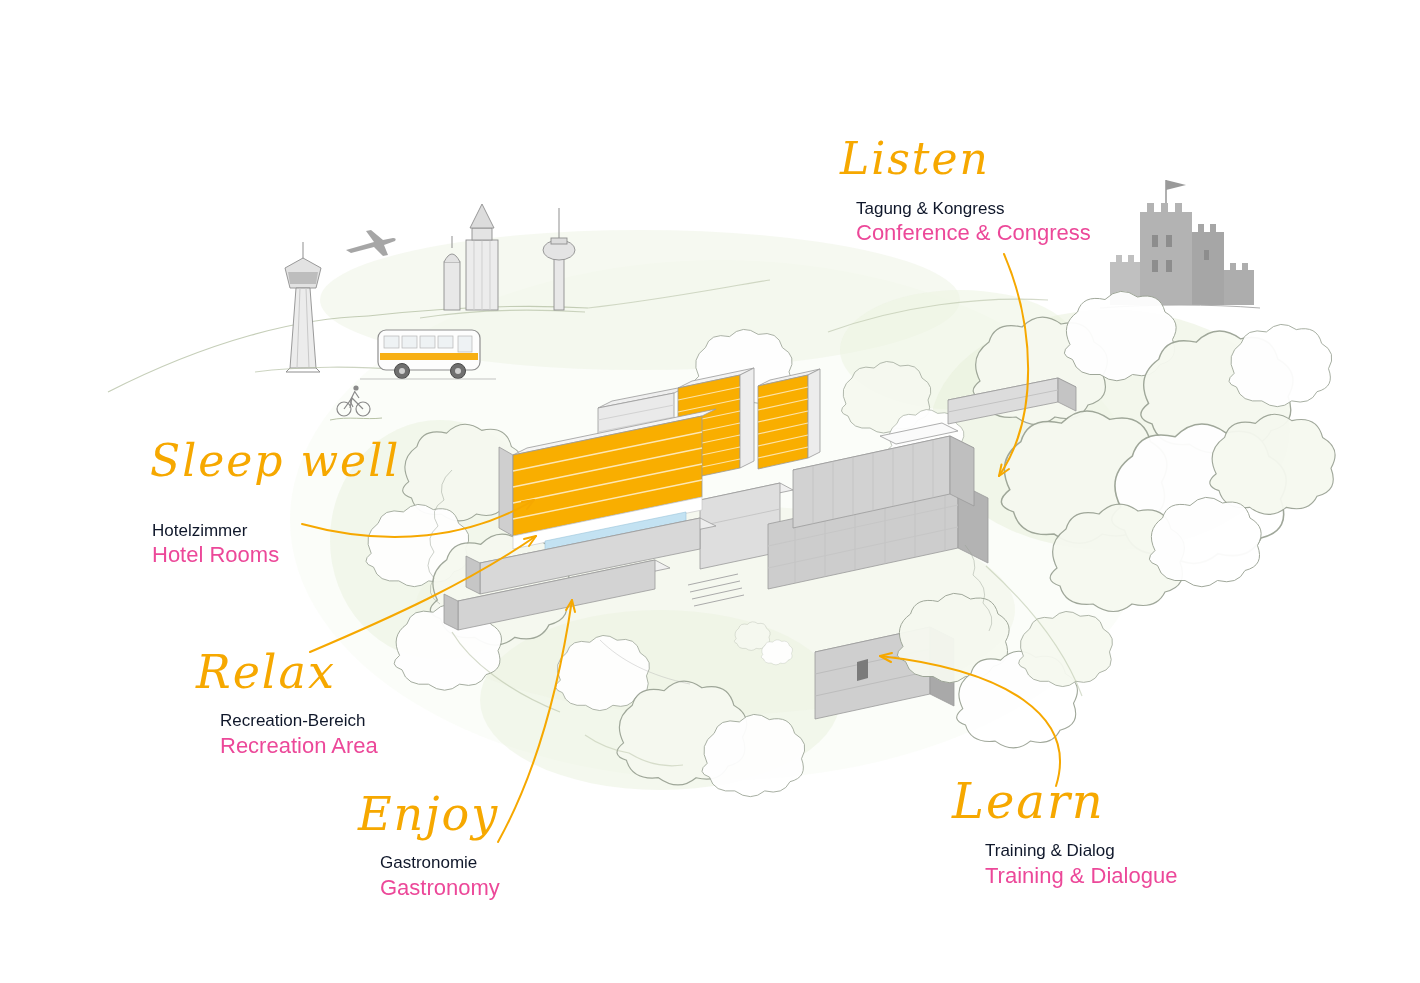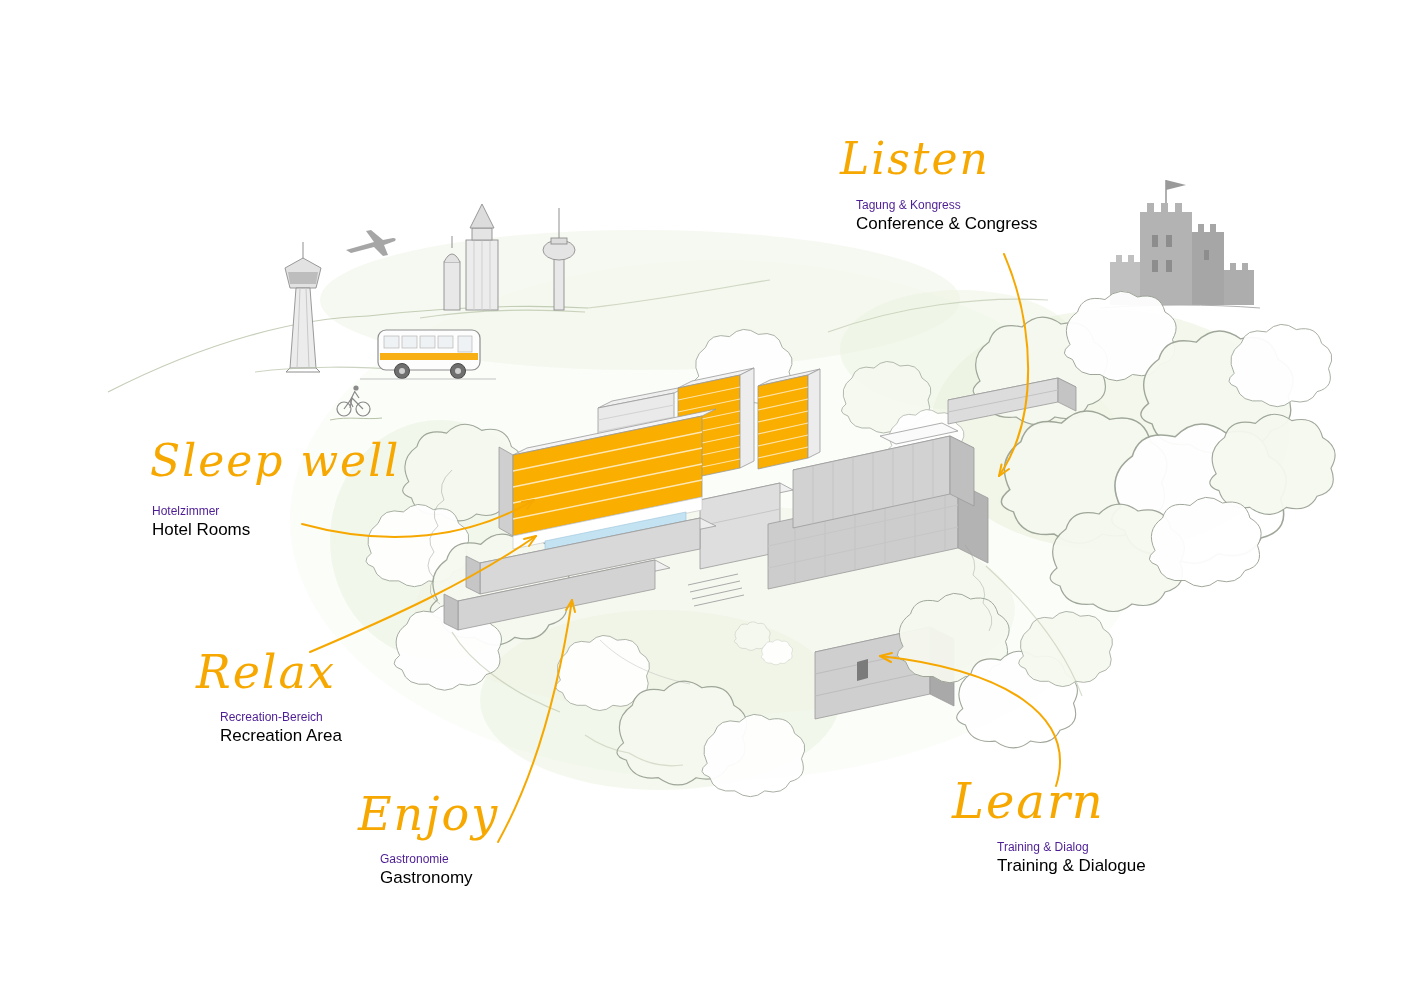--- a/index.html
+++ b/index.html
@@ -14,42 +14,42 @@
   .anno{position:absolute;pointer-events:none;}
   .anno .script{
     font-family:"DejaVu Serif", serif;
     font-style:italic;
     color:#F6A800;
     letter-spacing:2px;
     line-height:1.05;
     white-space:nowrap;
   }
   .anno .sub{margin-top:14px;}
-  .anno .de{color:#4c1d95;font-size:12px;line-height:1.25;white-space:nowrap;}
-  .anno .en{color:#000000;font-size:17px;line-height:1.25;white-space:nowrap;}
+  .anno .de{color:#0f172a;font-size:17px;line-height:1.25;white-space:nowrap;}
+  .anno .en{color:#ec4899;font-size:22px;line-height:1.25;white-space:nowrap;}
 
   .anno.listen{left:840px;top:136px;}
   .anno.listen .script{font-size:44px;}
   .anno.listen .sub{margin-left:16px;margin-top:16px;}
 
   .anno.sleep{left:150px;top:438px;}
   .anno.sleep .script{font-size:44px;}
-  .anno.sleep .sub{margin-left:2px;margin-top:20px;}
+  .anno.sleep .sub{margin-left:2px;margin-top:36px;}
 
   .anno.relax{left:196px;top:648px;}
   .anno.relax .script{font-size:46px;}
   .anno.relax .sub{margin-left:24px;margin-top:14px;}
 
   .anno.enjoy{left:358px;top:790px;}
   .anno.enjoy .script{font-size:46px;}
   .anno.enjoy .sub{margin-left:22px;margin-top:14px;}
 
   .anno.learn{left:952px;top:776px;}
   .anno.learn .script{font-size:48px;}
-  .anno.learn .sub{margin-left:45px;margin-top:14px;}
+  .anno.learn .sub{margin-left:33px;margin-top:14px;}
 
   
   .bld{stroke:#9b9b9b;stroke-width:.8;}
   .cloud{fill:#f6f9f0;stroke:#9ba395;stroke-width:.8;opacity:.95;}
   .cloudw{fill:#ffffff;stroke:#9ba395;stroke-width:.8;opacity:.95;}
   .arrow{fill:none;stroke:#F6A800;stroke-width:2;stroke-linecap:round;}
   .sketch{fill:none;stroke:#9aa295;stroke-width:1;}
   .hill{fill:none;stroke:#b7c2a6;stroke-width:1.2;}
   .gray{stroke:#8f8f8f;stroke-width:1;fill:none;}
 </style>

